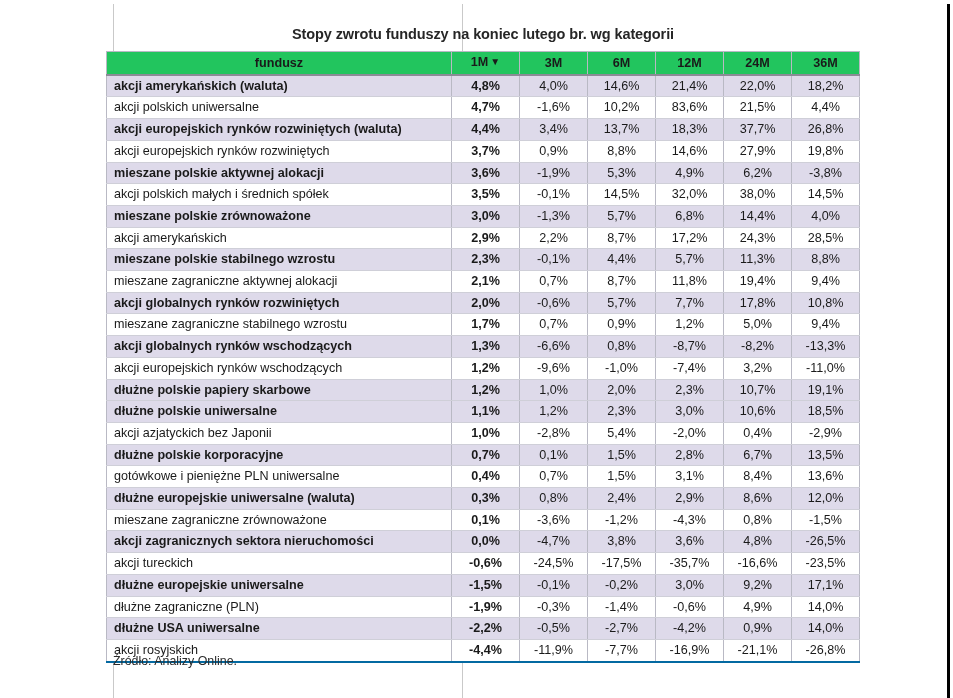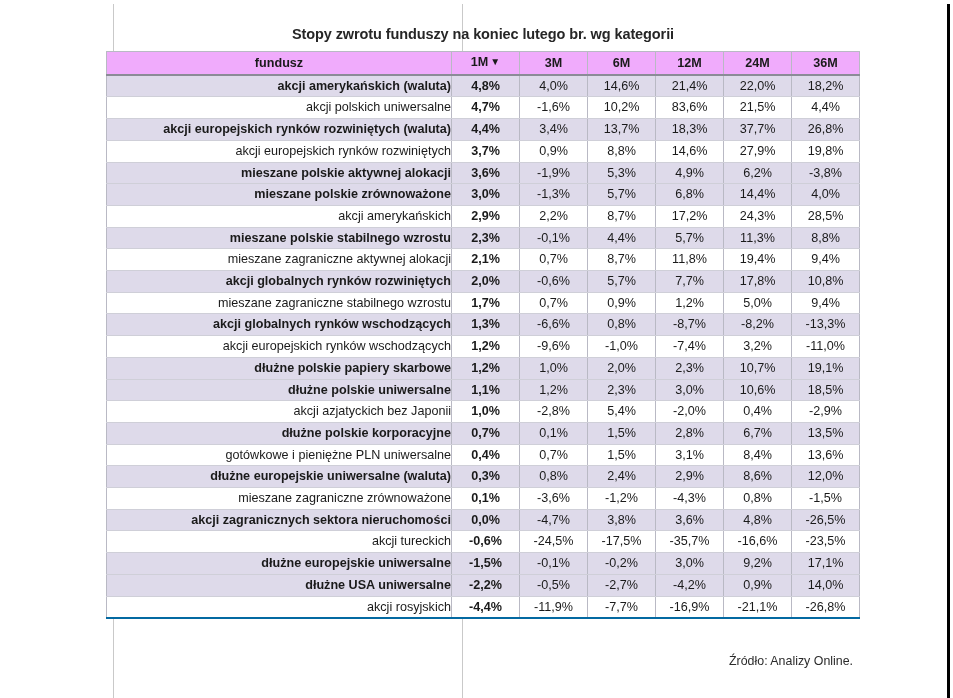--- a/index.html
+++ b/index.html
@@ -84,53 +84,54 @@
     overflow: hidden;
   }
 
   thead th {
     font-weight: bold;
     text-align: center;
     border-top: 1px solid #b9b9c4;
     border-bottom: 2px solid #8b8b96;
     height: 22px;
     line-height: 22px;
-    background: #f0abfc;
+    background: #22c55e;
   }
   thead th.h-name { text-align: center; }
   thead th.h-sorted .sort-arrow {
     font-size: 10px;
     margin-left: 2px;
     position: relative;
     top: -1px;
   }
 
   tbody td.cell-name {
-    text-align: right;
+    text-align: left;
+    padding-left: 7px;
     font-weight: normal;
   }
   tbody td.cell-val {
     text-align: center;
     font-weight: normal;
   }
   tbody td.cell-first {
     font-weight: bold;
   }
   tbody tr.alt td { background: #dedaea; }
   tbody tr.alt td.cell-name { font-weight: bold; }
   tbody tr td { border-bottom: 1px solid #cfcfd8; }
   tbody tr:last-child td { border-bottom: 2px solid #0369a1; }
 
   
   #source {
     position: absolute;
     left: 113px;
     top: 650px;
     width: 740px;
-    text-align: right;
+    text-align: left;
     font-size: 12.4px;
     color: #2b2b2b;
   }
 </style>
 </head>
 <body>
 
 <div id="page">
 
   <div class="page-guide" id="guide-left"></div>
@@ -200,20 +201,29 @@
           </tr>
           <tr class="alt">
             <td class="cell-name">mieszane polskie aktywnej alokacji</td>
             <td class="cell-val cell-first">3,6%</td>
             <td class="cell-val">-1,9%</td>
             <td class="cell-val">5,3%</td>
             <td class="cell-val">4,9%</td>
             <td class="cell-val">6,2%</td>
             <td class="cell-val">-3,8%</td>
           </tr>
+          <tr class="">
+            <td class="cell-name">akcji polskich małych i średnich spółek</td>
+            <td class="cell-val cell-first">3,5%</td>
+            <td class="cell-val">-0,1%</td>
+            <td class="cell-val">14,5%</td>
+            <td class="cell-val">32,0%</td>
+            <td class="cell-val">38,0%</td>
+            <td class="cell-val">14,5%</td>
+          </tr>
           <tr class="alt">
             <td class="cell-name">mieszane polskie zrównoważone</td>
             <td class="cell-val cell-first">3,0%</td>
             <td class="cell-val">-1,3%</td>
             <td class="cell-val">5,7%</td>
             <td class="cell-val">6,8%</td>
             <td class="cell-val">14,4%</td>
             <td class="cell-val">4,0%</td>
           </tr>
           <tr class="">
@@ -362,20 +372,29 @@
           </tr>
           <tr class="alt">
             <td class="cell-name">dłużne europejskie uniwersalne</td>
             <td class="cell-val cell-first">-1,5%</td>
             <td class="cell-val">-0,1%</td>
             <td class="cell-val">-0,2%</td>
             <td class="cell-val">3,0%</td>
             <td class="cell-val">9,2%</td>
             <td class="cell-val">17,1%</td>
           </tr>
+          <tr class="">
+            <td class="cell-name">dłużne zagraniczne (PLN)</td>
+            <td class="cell-val cell-first">-1,9%</td>
+            <td class="cell-val">-0,3%</td>
+            <td class="cell-val">-1,4%</td>
+            <td class="cell-val">-0,6%</td>
+            <td class="cell-val">4,9%</td>
+            <td class="cell-val">14,0%</td>
+          </tr>
           <tr class="alt">
             <td class="cell-name">dłużne USA uniwersalne</td>
             <td class="cell-val cell-first">-2,2%</td>
             <td class="cell-val">-0,5%</td>
             <td class="cell-val">-2,7%</td>
             <td class="cell-val">-4,2%</td>
             <td class="cell-val">0,9%</td>
             <td class="cell-val">14,0%</td>
           </tr>
           <tr class="">

